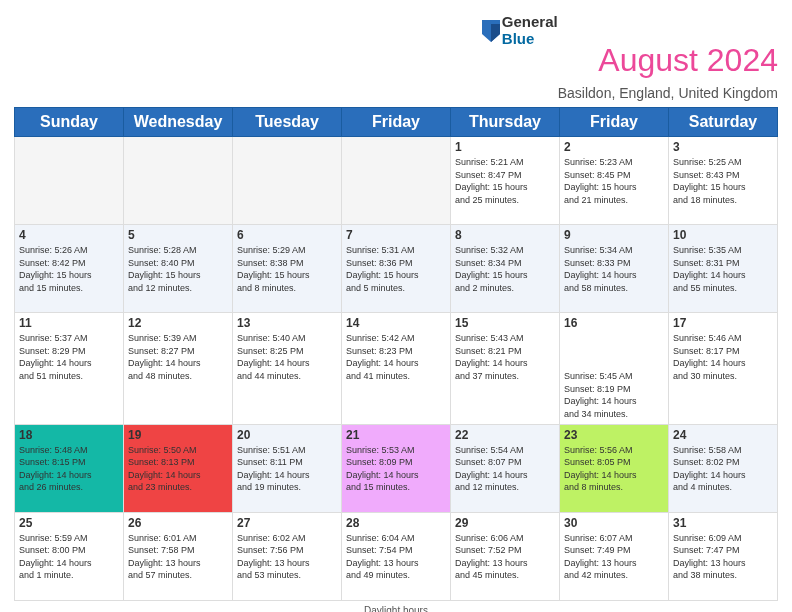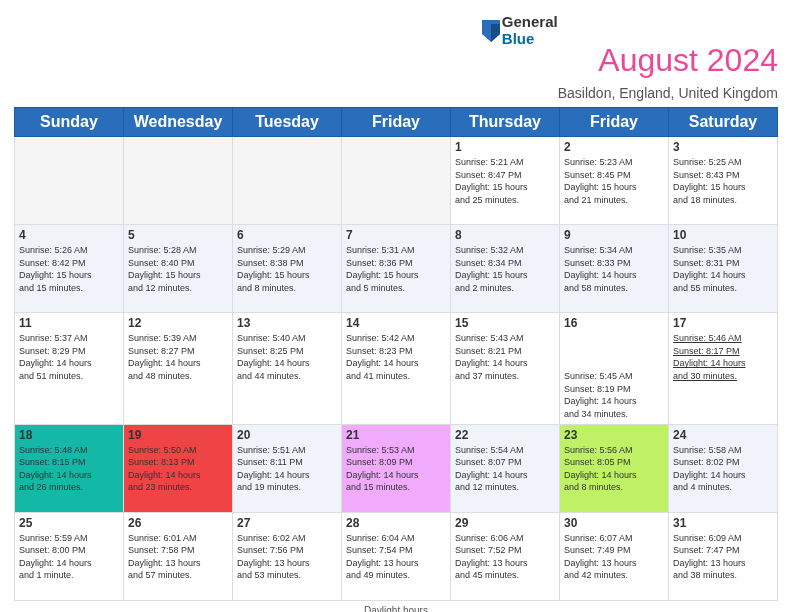--- a/index.html
+++ b/index.html
@@ -261,21 +261,21 @@
           </td>
           <td>
             <span class="day-num">16</span>
             <div class="day-info" style="white-space: pre-line; margin-top: 40px;">Sunrise: 5:45 AM
 Sunset: 8:19 PM
 Daylight: 14 hours
 and 34 minutes.</div>
           </td>
           <td>
             <span class="day-num">17</span>
-            <div class="day-info" style="white-space: pre-line; text-decoration: underline;">Sunrise: 5:46 AM
+            <div class="day-info" style="white-space: pre-line;">Sunrise: 5:46 AM
 Sunset: 8:17 PM
 Daylight: 14 hours
 and 30 minutes.</div>
           </td>
         </tr>
         <tr>
           <td style="background: #14b8a6;">
             <span class="day-num">18</span>
             <div class="day-info" style="white-space: pre-line;">Sunrise: 5:48 AM
 Sunset: 8:15 PM

